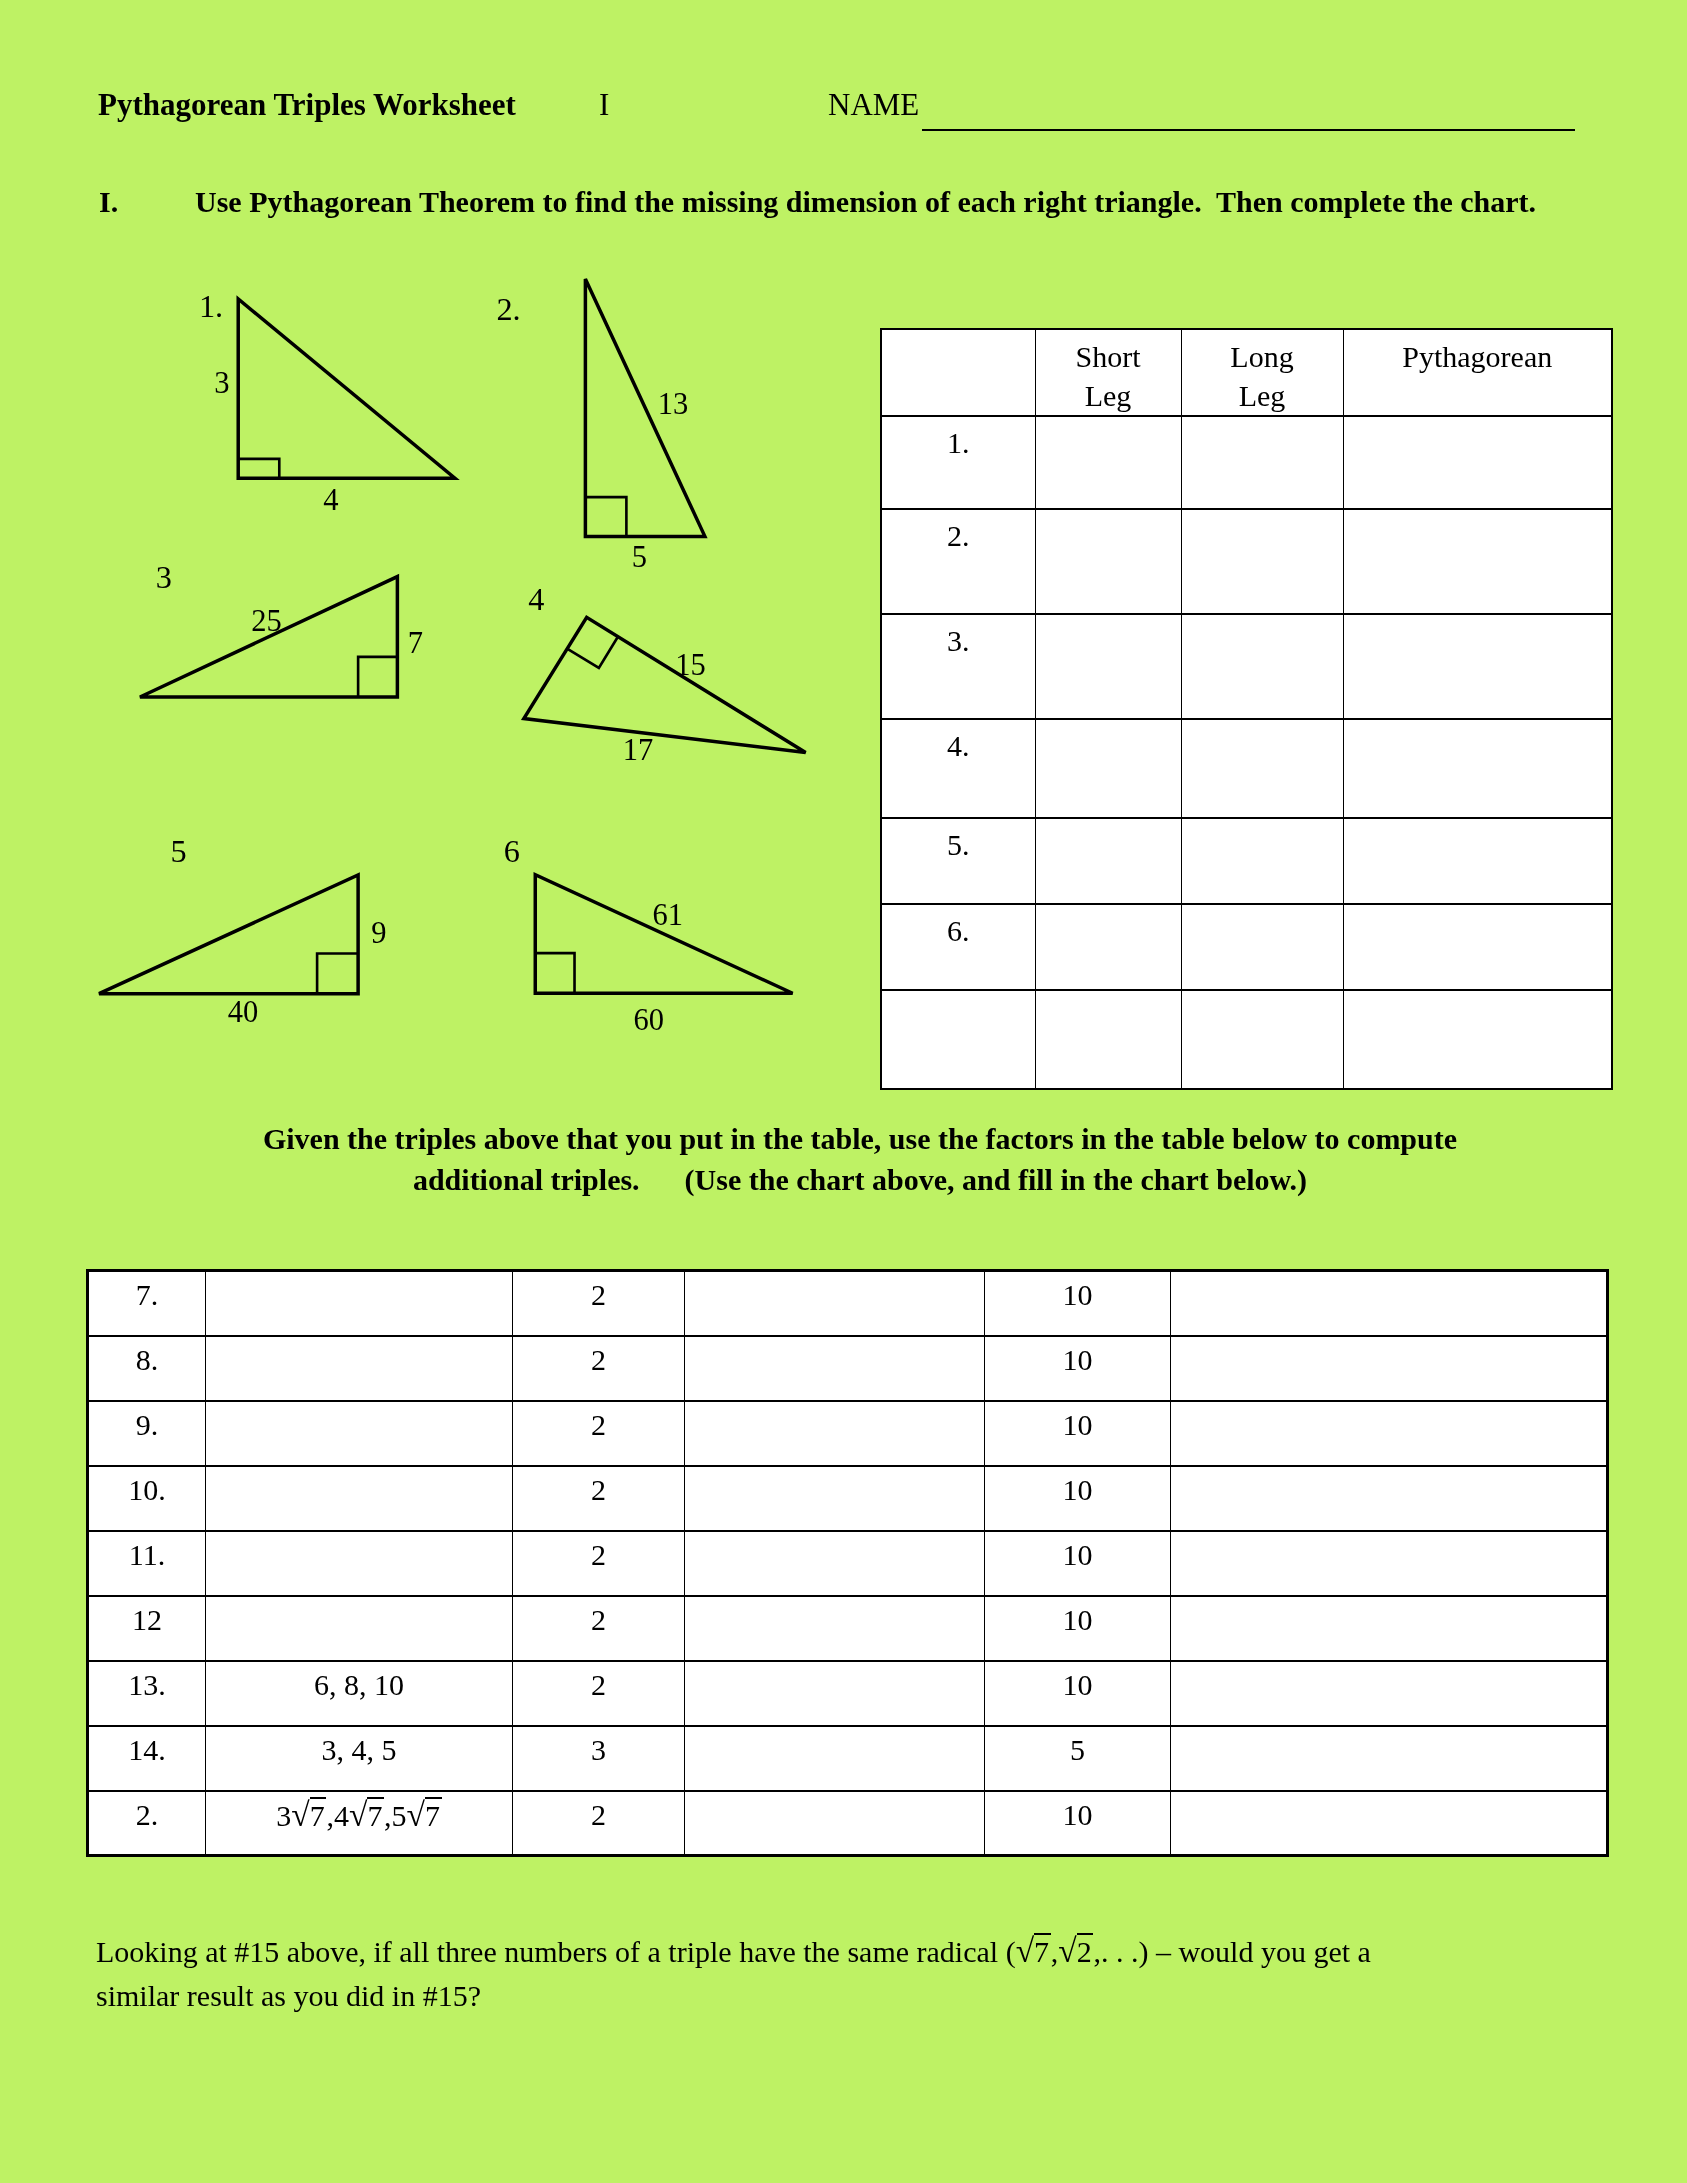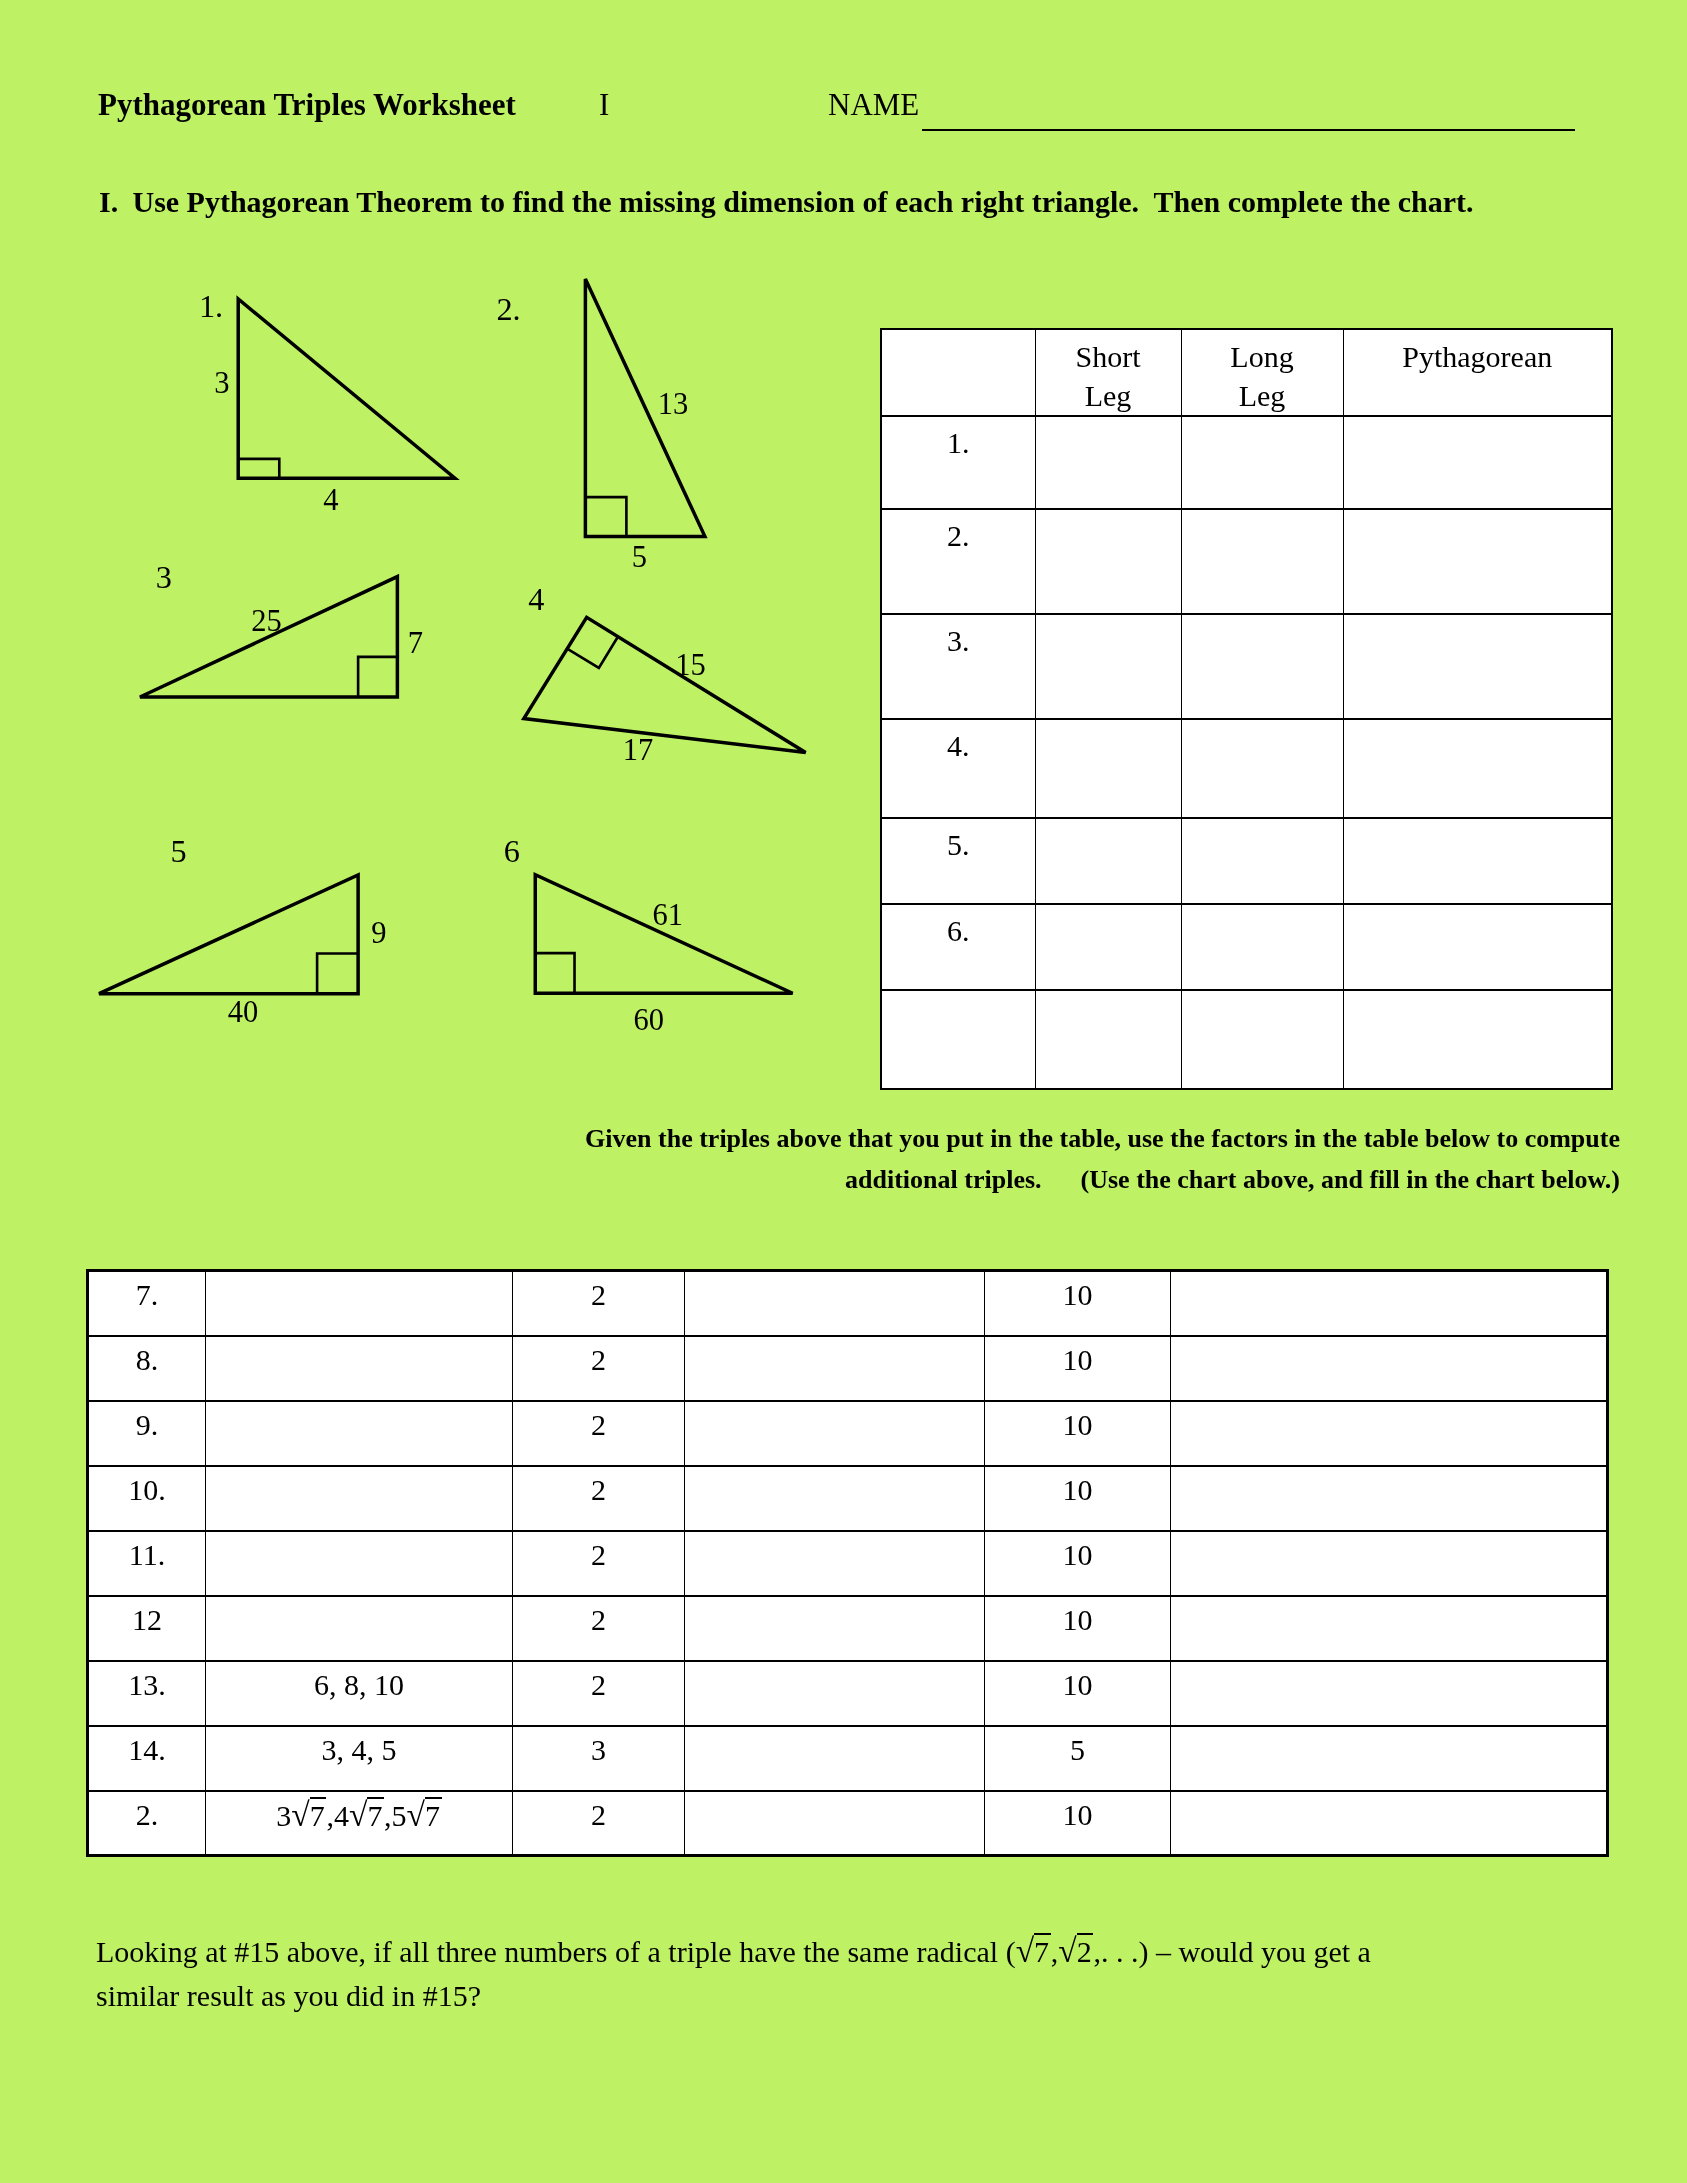--- a/index.html
+++ b/index.html
@@ -9,21 +9,21 @@
 
   
   .hdr-title{left:98px;top:87px;font-size:31px;font-weight:bold;}
   .hdr-numeral{left:599px;top:87px;font-size:31px;}
   .hdr-name{left:828px;top:87px;font-size:31px;}
   .name-line{left:922px;top:91px;width:653px;height:38px;border-bottom:2.6px solid #000;}
 
   
   .sec1{left:99px;top:180px;width:1511px;font-size:30px;font-weight:bold;line-height:44px;}
   .sec1-num{position:absolute;left:0;top:0;}
-  .sec1-text{width:1408px;white-space:pre-wrap;text-align:center;}
+  .sec1-text{margin-left:96px;width:1408px;white-space:pre-wrap;}
 
   
   svg.tri{position:absolute;overflow:visible;}
   svg.tri polygon{fill:none;stroke:#000;stroke-width:4;stroke-linejoin:miter;}
   svg.tri polyline{fill:none;stroke:#000;stroke-width:3;}
   svg.tri text{font-family:"Liberation Serif","DejaVu Serif",serif;font-size:35px;fill:#000;}
   svg.tri text.fig-num{font-size:37px;}
 
   
   table.wtab{border-collapse:collapse;table-layout:fixed;position:absolute;background:#fff;}
@@ -31,22 +31,22 @@
                 border-top:2.6px solid #000;border-bottom:2.6px solid #000;
                 vertical-align:top;text-align:center;font-size:30px;padding:0;overflow:hidden;}
   table.t1{left:880px;top:328px;width:730px;border:2.6px solid #000;}
   table.t1 td.hcell{padding-top:7px;line-height:39px;}
   table.t1 td.numcell{padding-top:8.7px;}
   table.t2{left:86px;top:1269px;width:1519px;border:3.5px solid #000;}
   table.t2 td.hcell{padding-top:1.7px;line-height:33px;}
   table.t2 td{padding-top:5.2px;line-height:35px;}
 
   
-  .midtext{left:100px;top:1118px;width:1520px;text-align:right;
-           font-size:26px;font-weight:bold;line-height:41px;}
+  .midtext{left:100px;top:1118px;width:1520px;text-align:center;
+           font-size:30px;font-weight:bold;line-height:41px;}
   .keep-spaces{white-space:pre;}
 
   
   .rad{display:inline-block;white-space:nowrap;}
   .rad::before{content:"\221A";font-size:1.12em;}
   .radicand{display:inline-block;border-top:2.6px solid #000;line-height:1.05;padding:0.9px 1.7px 0 0;}
   .rad-group{display:inline-block;text-align:center;}
   .rad-group + .rad-group::before{content:",";}
 
   

